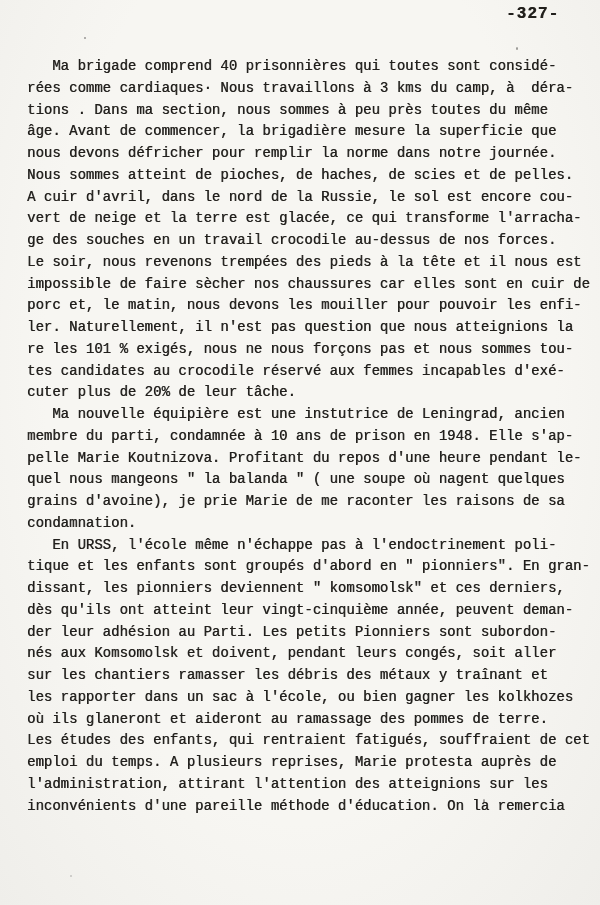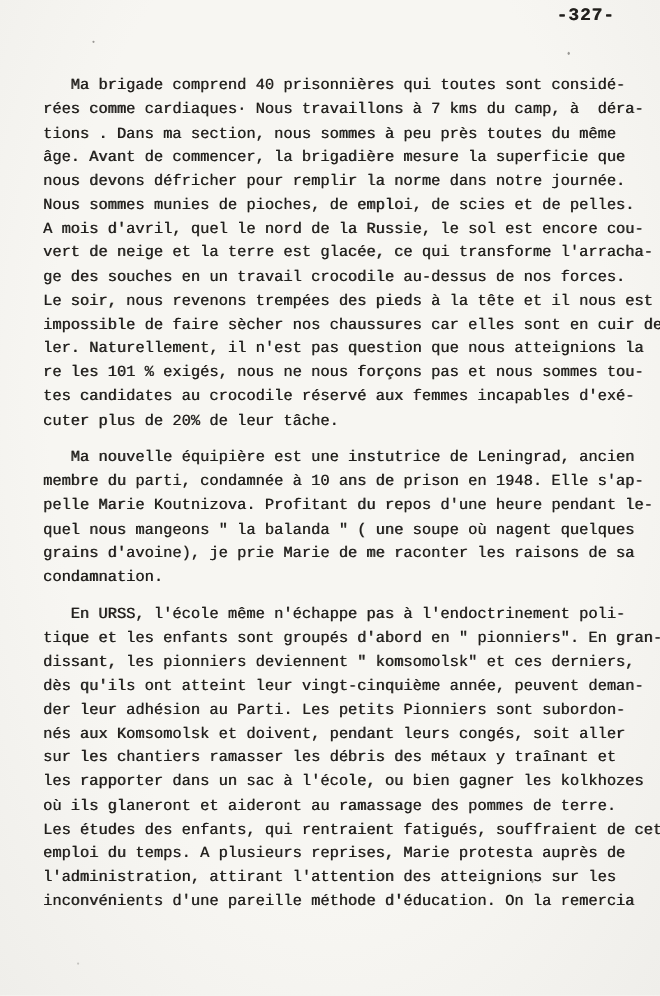--- a/index.html
+++ b/index.html
@@ -32,21 +32,21 @@
   }
   .body-text {
     position: absolute;
     top: 56px;
     left: 27px;
     width: 566px;
     font-size: 14px;
     line-height: 21.75px;
     text-shadow: 0.5px 0 0 rgba(30,28,25,0.75);
   }
-  .paragraph { margin: 12px; }
+  .paragraph { margin: 0; }
   .line {
     white-space: pre;
     min-height: 21.75px;
   }
   .paragraph .line:first-child {
     text-indent: 3ch;
   }
   .speck {
     position: absolute;
     width: 3px;
@@ -61,30 +61,31 @@
 </style>
 </head>
 <body>
 
 <div class="paper">
   <div class="page-number">-327-</div>
 
   <div class="body-text">
     <div class="paragraph">
         <div class="line">Ma brigade comprend 40 prisonnières qui toutes sont considé-</div>
-        <div class="line">rées comme cardiaques· Nous travaillons à 7 kms du camp, à  déra-</div>
+        <div class="line">rées comme cardiaques· Nous travaillons à 3 kms du camp, à  déra-</div>
         <div class="line">tions . Dans ma section, nous sommes à peu près toutes du même</div>
         <div class="line">âge. Avant de commencer, la brigadière mesure la superficie que</div>
         <div class="line">nous devons défricher pour remplir la norme dans notre journée.</div>
-        <div class="line">Nous sommes munies de pioches, de emploi, de scies et de pelles.</div>
-        <div class="line">A mois d'avril, quel le nord de la Russie, le sol est encore cou-</div>
+        <div class="line">Nous sommes atteint de pioches, de haches, de scies et de pelles.</div>
+        <div class="line">A cuir d'avril, dans le nord de la Russie, le sol est encore cou-</div>
         <div class="line">vert de neige et la terre est glacée, ce qui transforme l'arracha-</div>
         <div class="line">ge des souches en un travail crocodile au-dessus de nos forces.</div>
         <div class="line">Le soir, nous revenons trempées des pieds à la tête et il nous est</div>
         <div class="line">impossible de faire sècher nos chaussures car elles sont en cuir de</div>
+        <div class="line">porc et, le matin, nous devons les mouiller pour pouvoir les enfi-</div>
         <div class="line">ler. Naturellement, il n'est pas question que nous atteignions la</div>
         <div class="line">re les 101 % exigés, nous ne nous forçons pas et nous sommes tou-</div>
         <div class="line">tes candidates au crocodile réservé aux femmes incapables d'exé-</div>
         <div class="line">cuter plus de 20% de leur tâche.</div>
       </div>
     <div class="paragraph">
         <div class="line">Ma nouvelle équipière est une instutrice de Leningrad, ancien</div>
         <div class="line">membre du parti, condamnée à 10 ans de prison en 1948. Elle s'ap-</div>
         <div class="line">pelle Marie Koutnizova. Profitant du repos d'une heure pendant le-</div>
         <div class="line">quel nous mangeons " la balanda " ( une soupe où nagent quelques</div>

